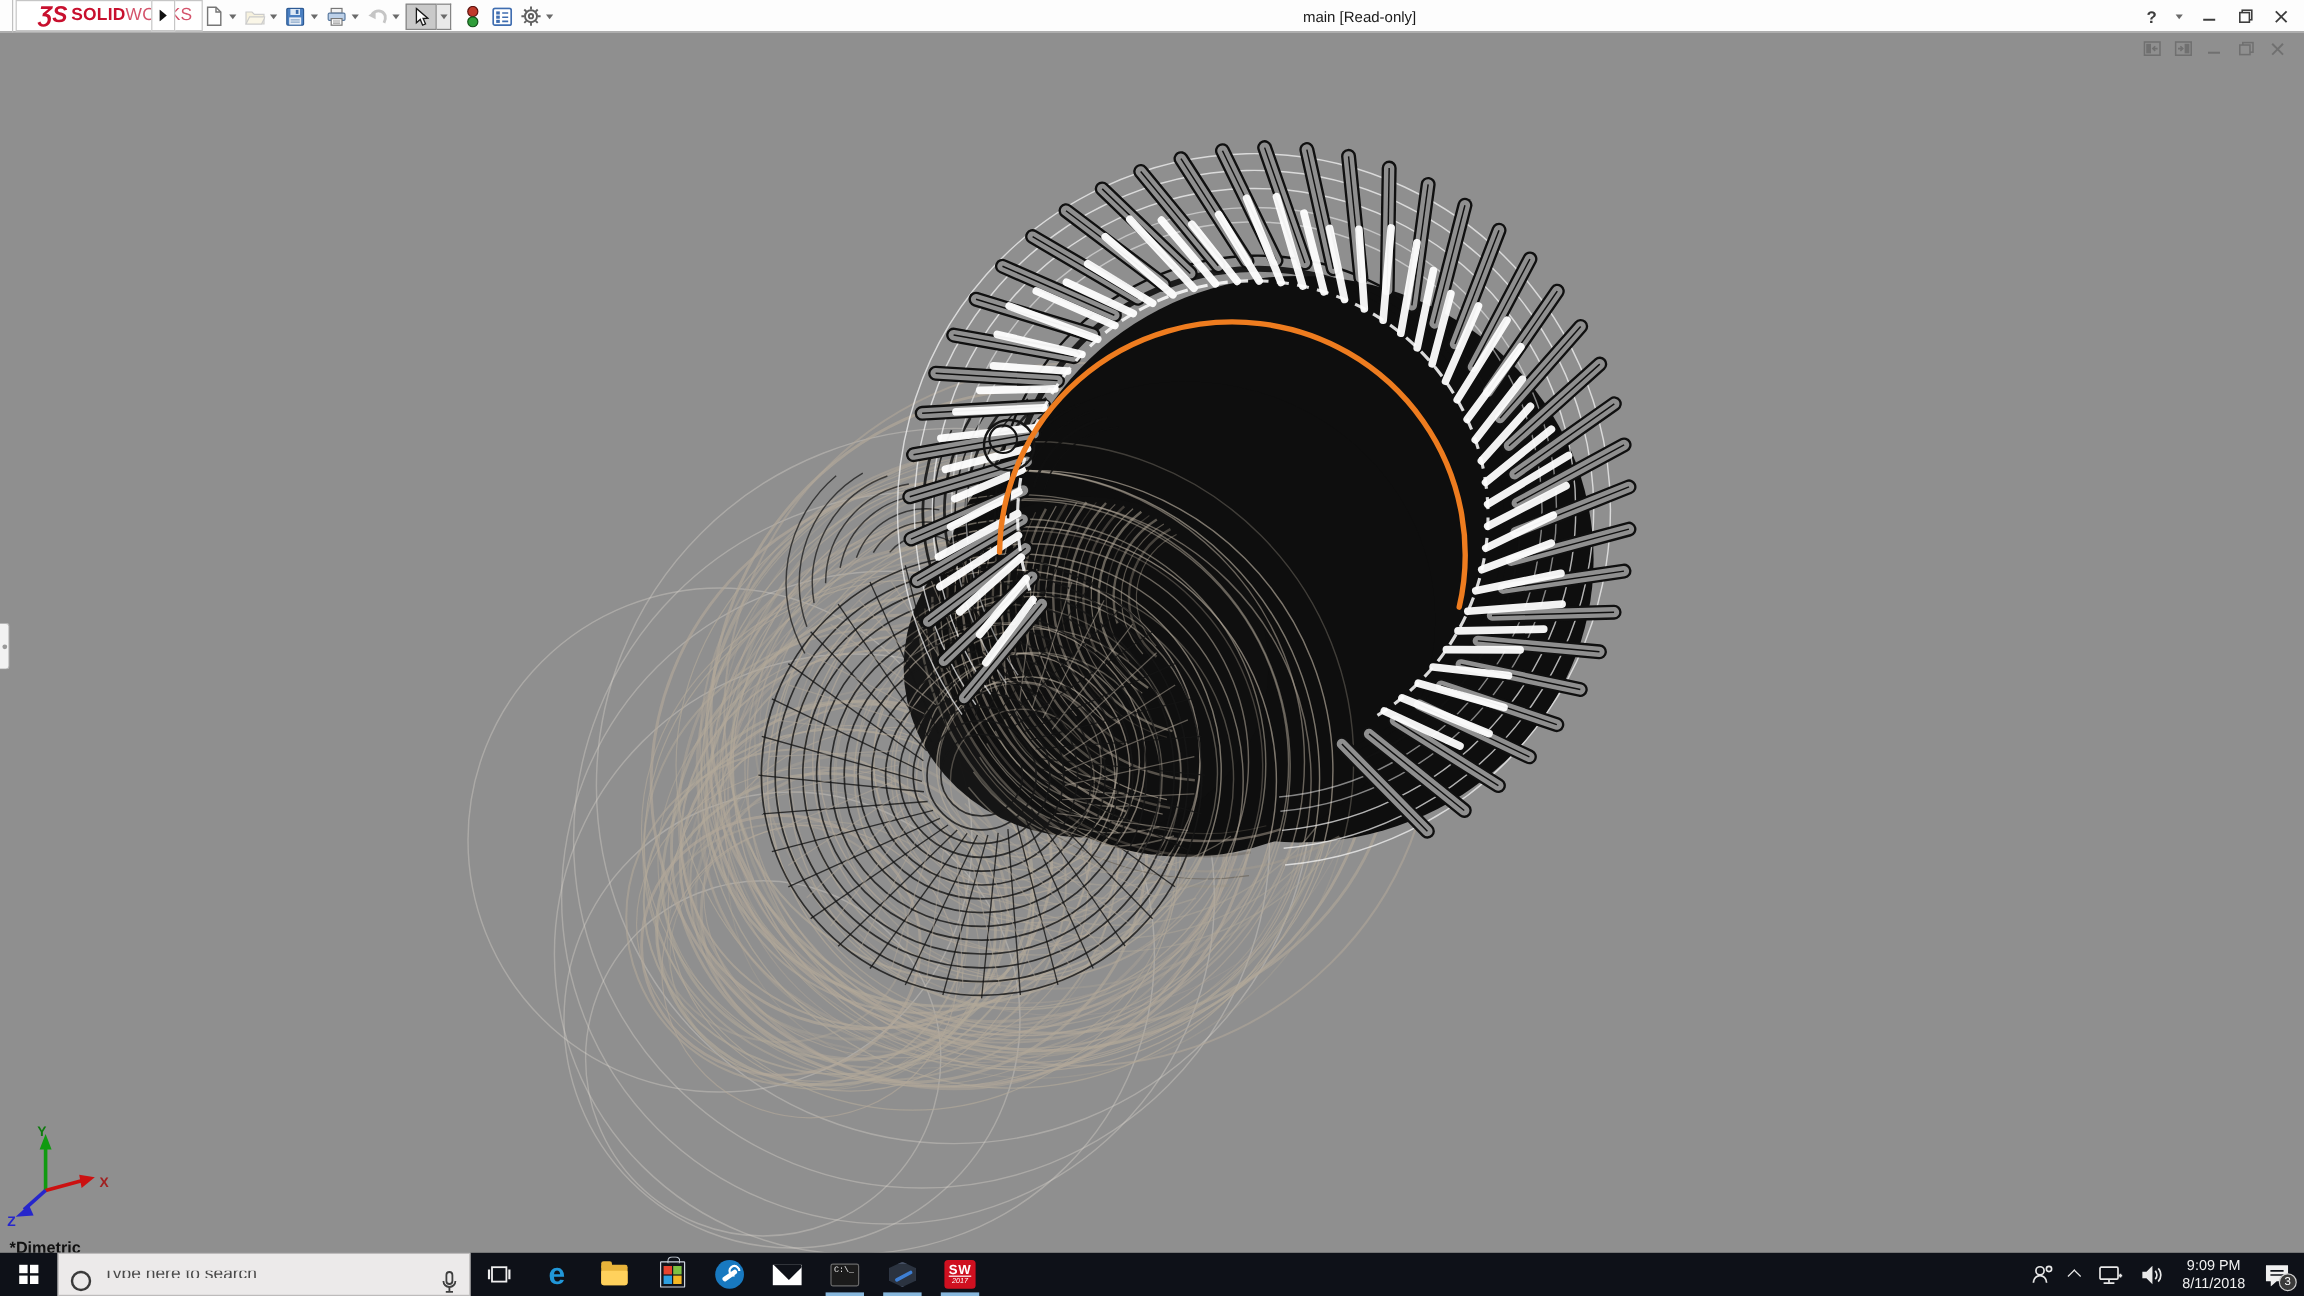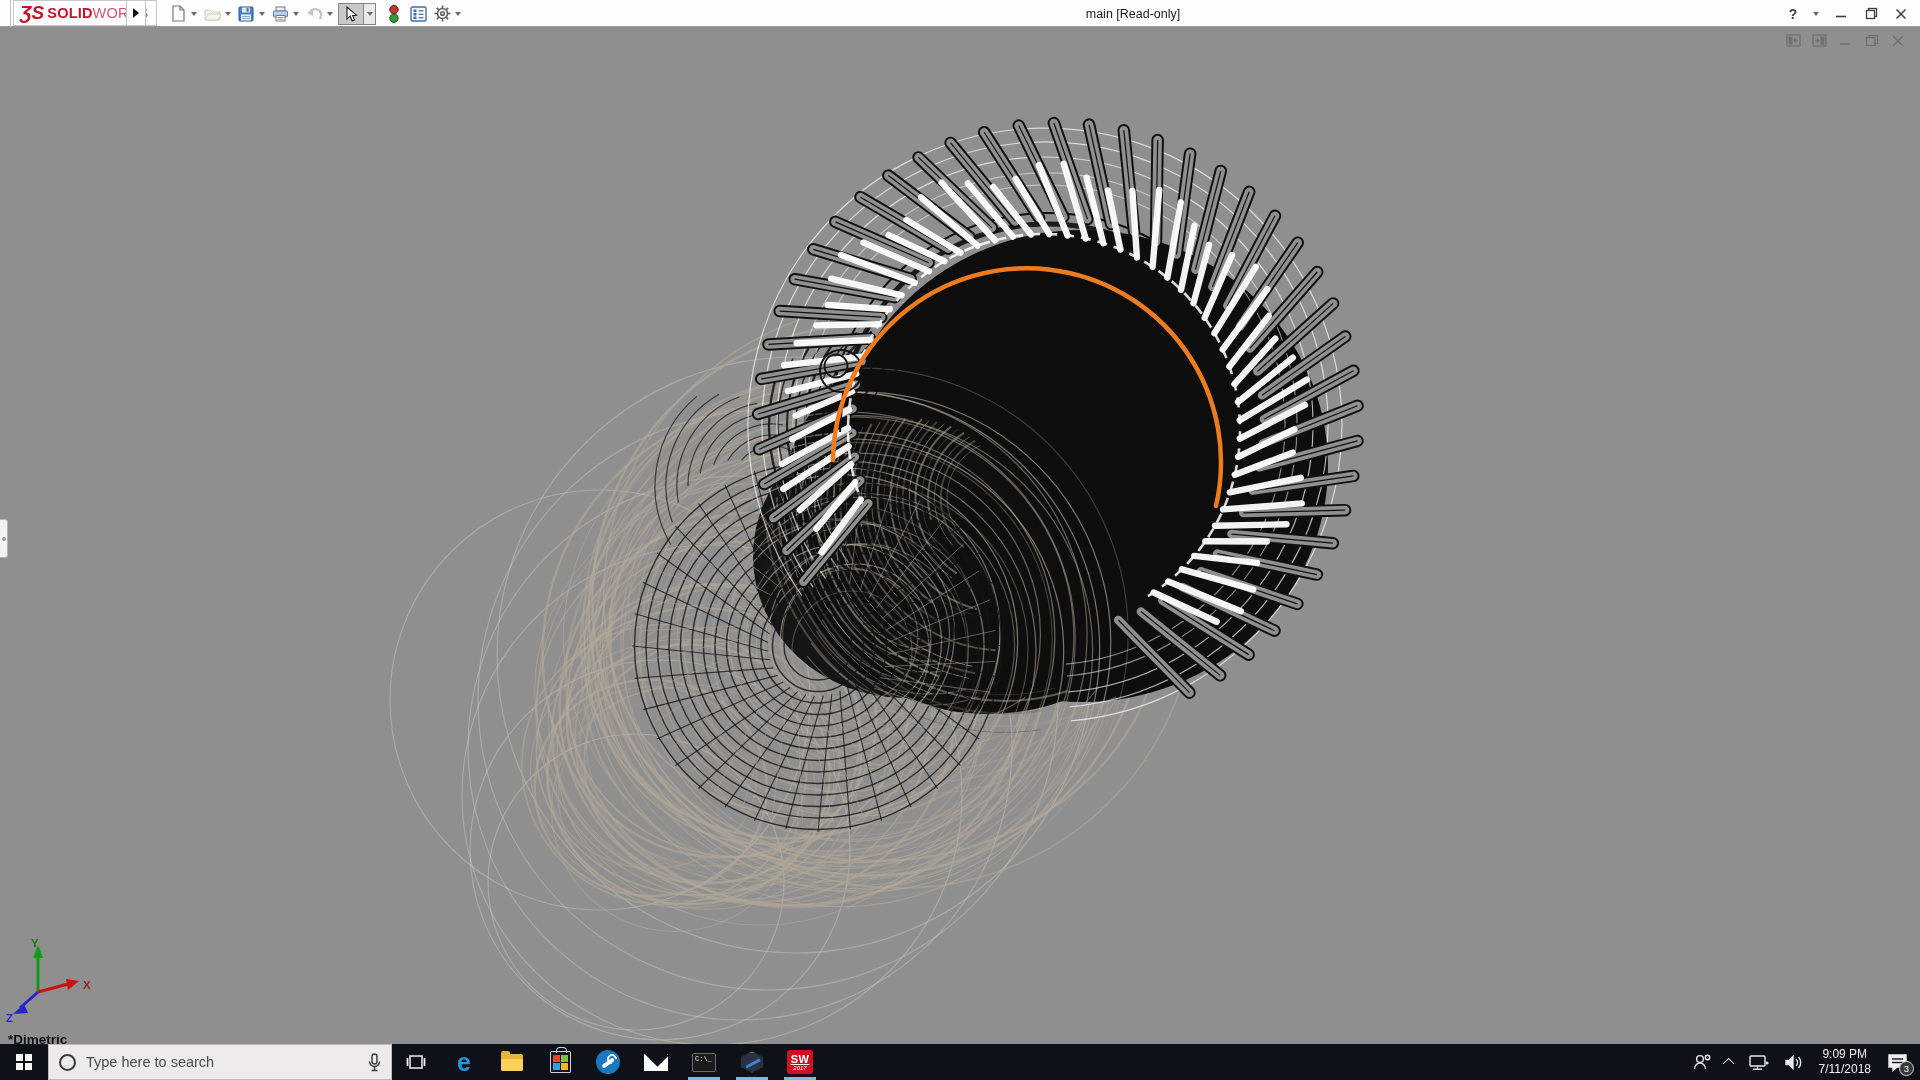--- a/index.html
+++ b/index.html
@@ -4,21 +4,21 @@
 <style>
   * { margin:0; padding:0; box-sizing:border-box; }
   html,body { width:1920px; height:1080px; overflow:hidden; background:#8f8f8f;
     font-family:"Liberation Sans", sans-serif; }
   .screen { position:absolute; inset:0; width:1920px; height:1080px; }
 
   
   .titlebar { position:absolute; top:0; left:0; width:1920px; height:27px;
     background:#fdfdfd; border-bottom:1px solid #9b9b9b; z-index:30; }
   .tb-leftline { position:absolute; left:10px; top:0; width:1px; height:27px; background:#c0c0c0; }
-  .sw-logo { position:absolute; left:13px; top:0; height:26px; padding:0 8px 0 6px;
+  .sw-logo { position:absolute; left:13px; top:0; height:26px; padding:0 8px 0 18px;
     display:flex; align-items:center; border:1px solid #c6c6c6; background:#fff; }
   .sw-ds { color:#c8102e; font-weight:bold; font-style:italic; font-size:19px; margin-right:3px; }
   .sw-solid { color:#c8102e; font-weight:bold; font-size:14.5px; letter-spacing:.2px; }
   .sw-works { color:#d4536b; font-weight:normal; font-size:14.5px; letter-spacing:.2px; }
   .sw-flyout { position:absolute; left:126px; top:0; width:20px; height:26px;
     border:1px solid #c6c6c6; background:#fff; display:flex; align-items:center; justify-content:center;
     font-size:11px; color:#111; cursor:pointer; }
   .toolbar { position:absolute; left:168px; top:0; height:27px; display:flex; align-items:center; }
   .tbtn { width:20px; height:22px; display:flex; align-items:center; justify-content:center; cursor:pointer; }
   .tbtn.disabled { opacity:.42; }
@@ -45,21 +45,21 @@
     border-radius:50%; background:#9a9a9a; }
   .view-label { position:absolute; left:8px; bottom:-3px; font-size:13.5px; font-weight:bold; color:#111; }
 
   
   .taskbar { position:absolute; left:0; bottom:0; width:1920px; height:36px;
     background:#0e1118; display:flex; align-items:stretch; z-index:40; }
   .start-btn { width:48px; display:flex; align-items:center; justify-content:center; cursor:pointer; }
   .win-grid { display:grid; grid-template-columns:7px 7px; grid-template-rows:7px 7px; gap:1.5px; }
   .win-grid span { background:#fefefe; }
   .search-box { width:344px; background:#eceaea; border:1px solid #bdbbbb; display:flex;
-    align-items:center; padding:14px 10px; gap:10px; cursor:text; }
+    padding:14px 10px; gap:10px; cursor:text; }
   .cortana-ring { width:17px; height:17px; border:2.5px solid #3a3a3a; border-radius:50%; flex:none; }
   .search-input { flex:1; border:none; outline:none; background:transparent;
     font-size:14.5px; color:#4a4a4a; font-family:"Liberation Sans",sans-serif; }
   .search-input::placeholder { color:#4a4a4a; opacity:1; }
   .task-icons { display:flex; }
   .ticon { width:48px; position:relative; display:flex; align-items:center; justify-content:center; cursor:pointer; }
   .ticon .underline { position:absolute; bottom:0; left:8px; right:8px; height:3px; background:#87b7dc; }
   .edge-e { color:#2197d8; font-size:25px; font-weight:bold; line-height:1; }
   .folder-ic { position:relative; width:22px; height:17px; }
   .folder-ic .back { position:absolute; inset:0; background:#e8b33a; border-radius:2px; }
@@ -807,21 +807,21 @@
       </div>
       <div class="tray-btn">
         <svg width="20" height="17" viewBox="0 0 20 17" fill="none" stroke="#e8e8e8" stroke-width="1.4">
             <path d="M2 6.5 h3 l4 -4 v12 l-4 -4 h-3 z" fill="#e8e8e8"></path>
             <path d="M12 5 a5 5 0 0 1 0 7"></path>
             <path d="M14.5 3 a8 8 0 0 1 0 11"></path>
           </svg>
       </div>
       <div class="clock">
         <span>9:09 PM</span>
-        <span>7/11/2018</span>
+        <span>8/11/2018</span>
       </div>
       <div class="action-wrap">
         <svg width="21" height="19" viewBox="0 0 21 19" fill="none" stroke="#f0f0f0" stroke-width="1.4">
             <path d="M2 2 h17 v12 h-9 l-4 3.5 v-3.5 h-4 z" fill="#f0f0f0"></path>
             <line x1="5" y1="6" x2="16" y2="6" stroke="#0e1118"></line>
             <line x1="5" y1="9.5" x2="16" y2="9.5" stroke="#0e1118"></line>
           </svg>
         <div class="badge">3</div>
       </div>
     </div>

